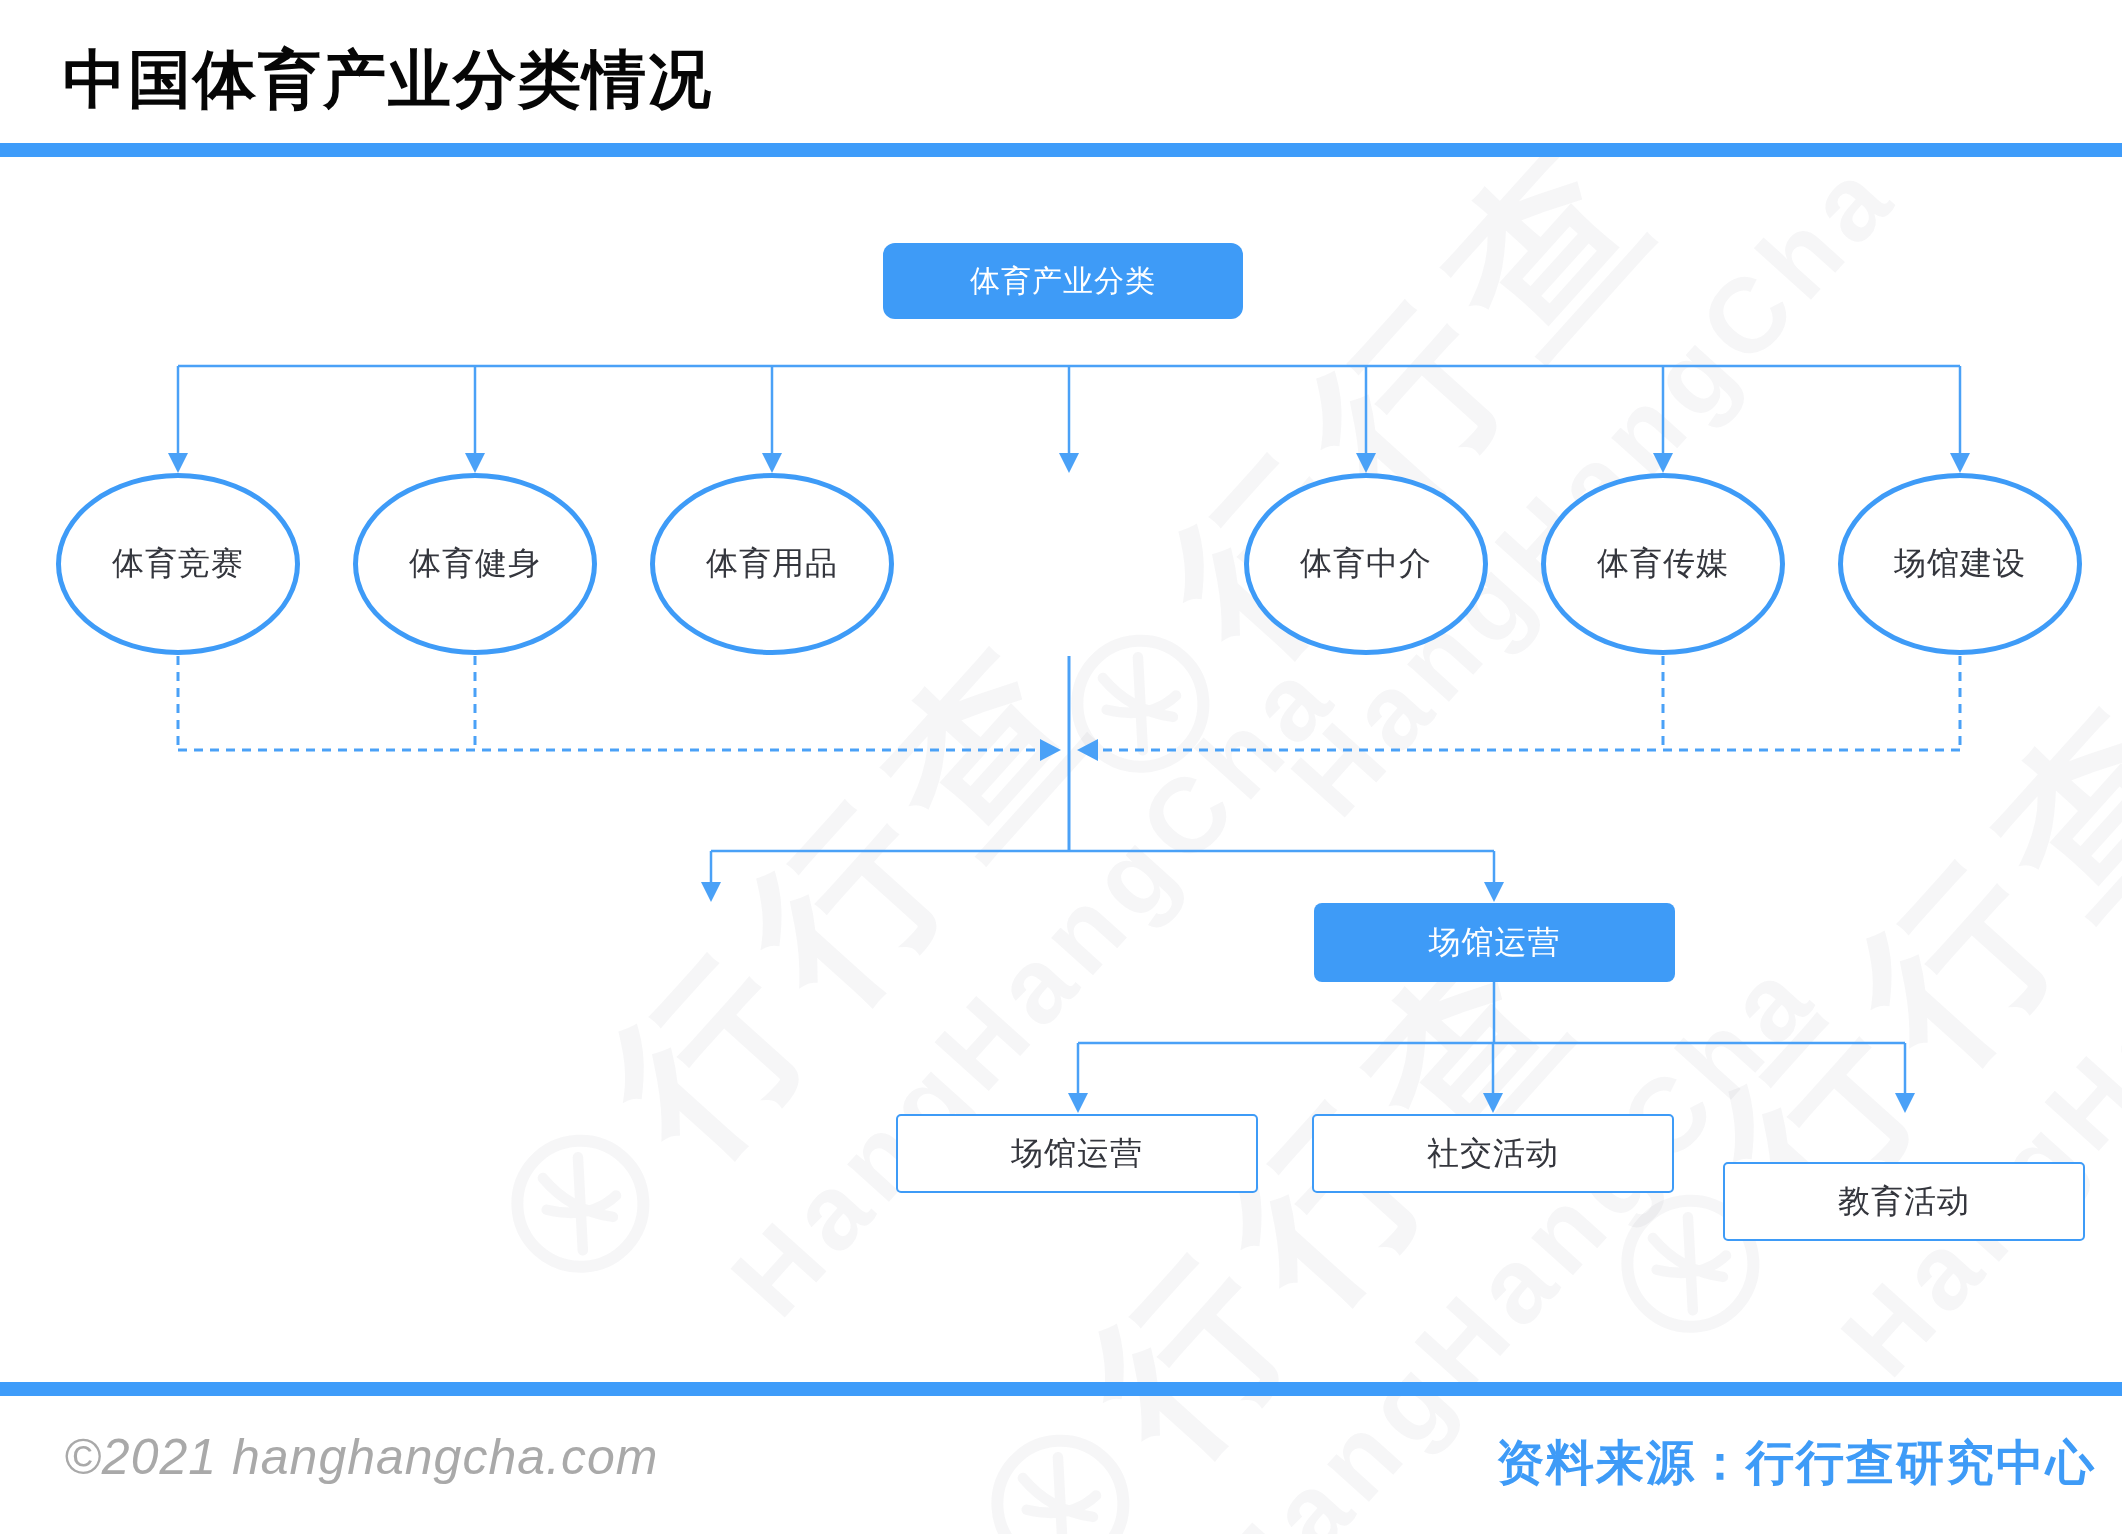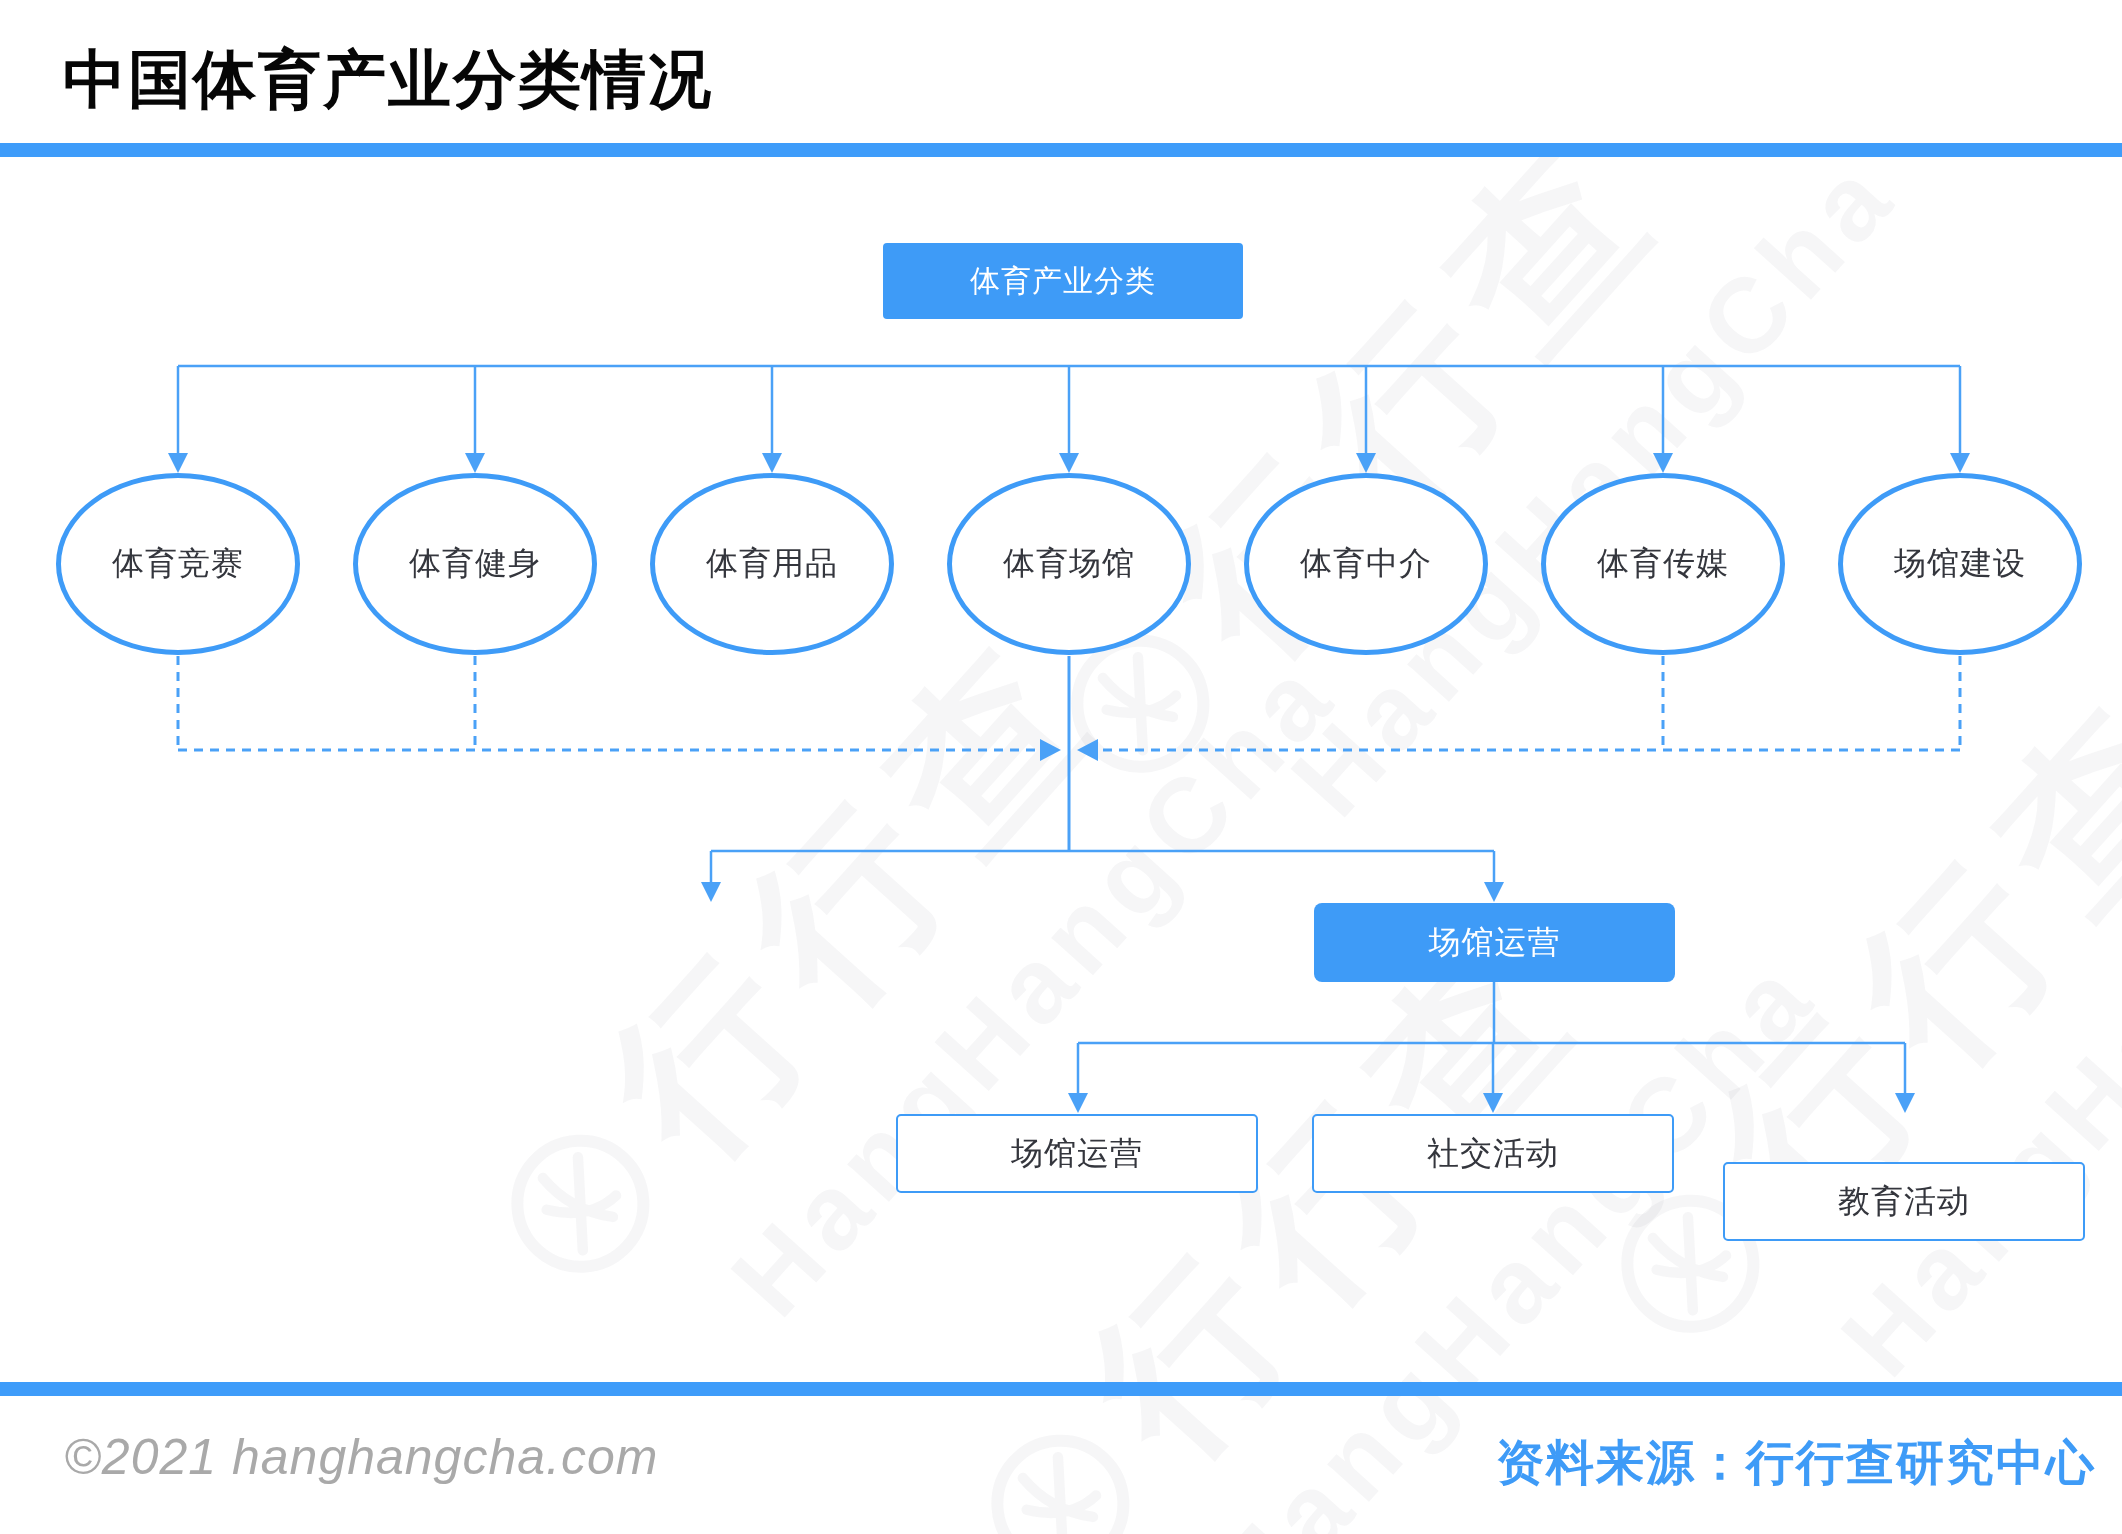--- a/index.html
+++ b/index.html
@@ -37,21 +37,21 @@
   .cthick{stroke:var(--line-blue);stroke-width:3;fill:none;}
   .cdash{stroke:var(--line-blue);stroke-width:3;fill:none;stroke-dasharray:9 7;}
   .carrow{fill:var(--line-blue);stroke:none;}
   
   .node{
     position:absolute;display:flex;align-items:center;justify-content:center;
     box-sizing:border-box;z-index:2;text-align:center;
   }
   .root-box{
     left:883px;top:243px;width:360px;height:76px;background:var(--accent-blue);
-    border-radius:4px;color:#ffffff;font-size:30px;letter-spacing:1px;
+    border-radius:12px;color:#ffffff;font-size:30px;letter-spacing:1px;
   }
   .ellipse{
     width:244px;height:182px;top:473px;background:#ffffff;
     border:5px solid var(--accent-blue);border-radius:50%;
     color:var(--text-dark);font-size:32px;letter-spacing:1px;
   }
   .blue-box{
     top:903px;height:79px;background:var(--accent-blue);border-radius:8px;
     color:#ffffff;font-size:32px;letter-spacing:1px;
   }
@@ -179,23 +179,20 @@
 
   <div class="node ellipse" style="left:56px;">
     <span>体育竞赛</span>
   </div>
   <div class="node ellipse" style="left:353px;">
     <span>体育健身</span>
   </div>
   <div class="node ellipse" style="left:650px;">
     <span>体育用品</span>
   </div>
-  <div class="node ellipse" style="left:947px;">
-    <span>体育场馆</span>
-  </div>
   <div class="node ellipse" style="left:1244px;">
     <span>体育中介</span>
   </div>
   <div class="node ellipse" style="left:1541px;">
     <span>体育传媒</span>
   </div>
   <div class="node ellipse" style="left:1838px;">
     <span>场馆建设</span>
   </div>
 

